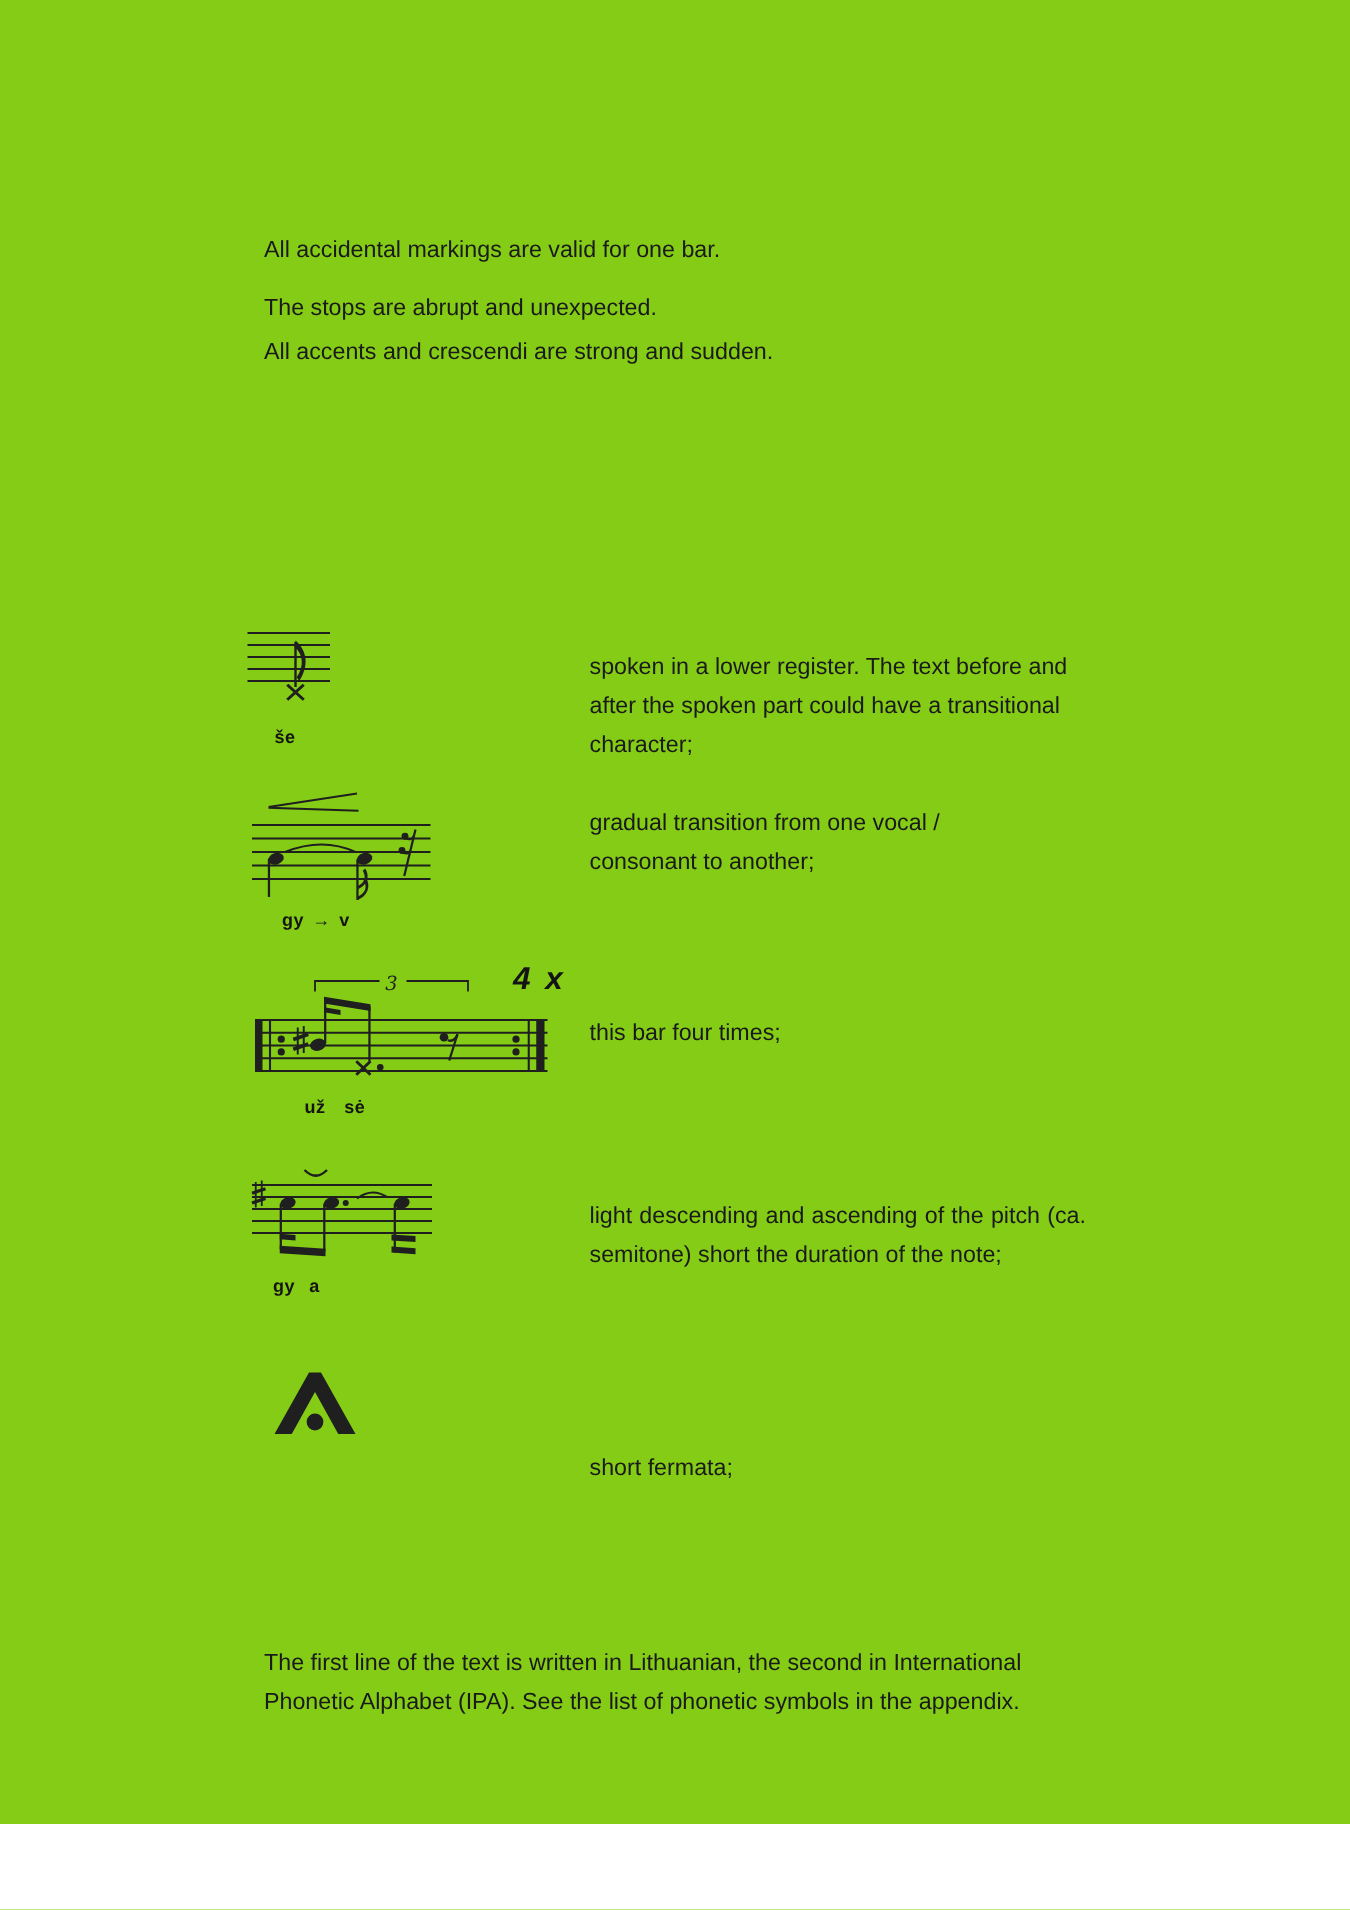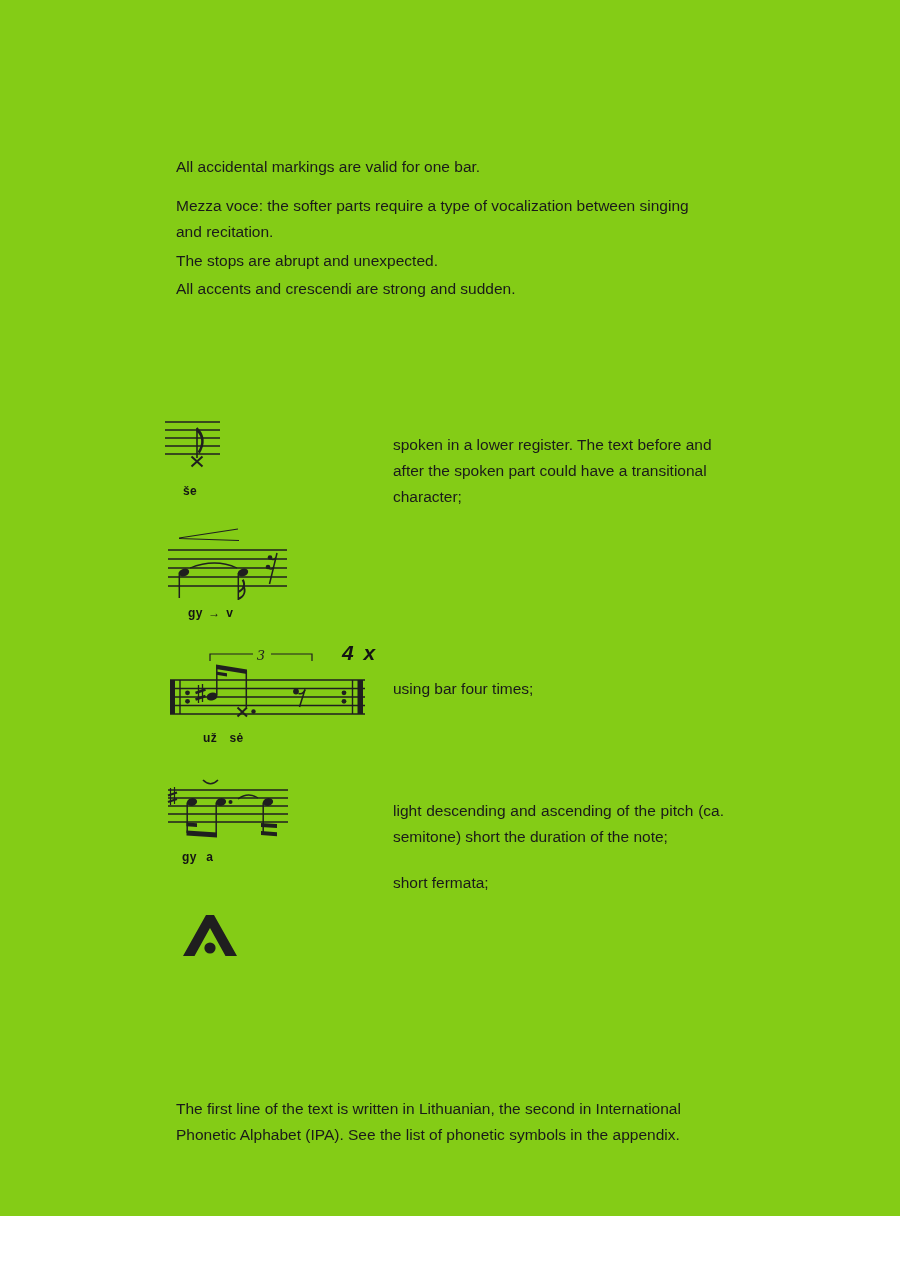--- a/index.html
+++ b/index.html
@@ -17,21 +17,21 @@
   }
   .abs{position:absolute;}
   .intro{left:176px;top:154px;width:530px;}
   .intro p{margin:0 0 2.5px 0;}
   .intro p.first{margin-bottom:13px;}
   .desc{left:393px;}
   .desc-1{top:432px;width:330px;}
   .desc-2{top:536px;width:300px;}
   .desc-3{top:676px;width:320px;}
   .desc-4{top:798px;width:331px;text-align:justify;}
-  .desc-5{top:870px;width:320px;}
+  .desc-5{top:966px;width:320px;}
   .music-label{
     font-size:12px;
     font-weight:600;
     letter-spacing:.3px;
     color:#141414;
   }
   .label-1{left:183px;top:484px;}
   .label-2{left:176px;top:606px;word-spacing:2px;margin-left:12px;}
   .label-3{left:203px;top:731px;word-spacing:9px;}
   .label-4{left:182px;top:850px;word-spacing:6px;}
@@ -48,21 +48,20 @@
   .svg-5{left:181px;top:912px;}
   .footer{left:176px;top:1069px;width:560px;margin-top:27px;}
 </style>
 </head>
 <body>
 
 <div class="page">
 
   <div class="abs intro body-text">
     <p class="first">All accidental markings are valid for one bar.</p>
-    <p>Mezza voce: the softer parts require a type of vocalization between singing and recitation.</p>
     <p>The stops are abrupt and unexpected.</p>
     <p>All accents and crescendi are strong and sudden.</p>
   </div>
 
   <svg class="abs svg-1 notation" width="70" height="62" viewBox="0 0 70 62" aria-hidden="true">
     <g stroke="#1f1f1f" fill="none">
       <path d="M2,7 H57 M2,15 H57 M2,23 H57 M2,31 H57 M2,39 H57" stroke-width="1.3"></path>
       <line x1="34" y1="13" x2="34" y2="43" stroke-width="1.6"></line>
       <path d="M34,12 C42,19 43,29 36.5,39 L34.8,36.5 C40,29 39,21 33.5,16.5 Z" fill="#1f1f1f" stroke="none"></path>
       <path d="M28.5,41.5 L39.5,51.5 M39.5,41.5 L28.5,51.5" stroke-width="2"></path>
@@ -85,20 +84,21 @@
       <g>
         <line x1="114" y1="26" x2="106.5" y2="57" stroke-width="1.5"></line>
         <circle cx="107" cy="30.5" r="2.3" fill="#1f1f1f" stroke="none"></circle>
         <circle cx="105" cy="40" r="2.3" fill="#1f1f1f" stroke="none"></circle>
         <path d="M107.5,32 Q111.5,33.8 112.7,30.2" stroke-width="1.2"></path>
         <path d="M105.5,41.5 Q109.5,43.2 110.7,39.8" stroke-width="1.2"></path>
       </g>
     </g>
   </svg>
   <div class="abs music-label label-2">gy → v</div>
+  <div class="abs desc desc-2 body-text">gradual transition from one vocal / consonant to another;</div>
 
   <svg class="abs svg-3 notation" width="210" height="95" viewBox="0 0 210 95" aria-hidden="true">
     <g stroke="#1f1f1f" fill="none">
       <path d="M47,18 V11 H90 M108,11 H149 V18" stroke-width="1.2"></path>
       <path d="M7,37 H202 M7,45.5 H202 M7,54 H202 M7,62.5 H202 M7,71 H202" stroke-width="1.3"></path>
       <g>
         <rect x="7" y="37" width="5" height="34" fill="#1f1f1f" stroke="none"></rect>
         <line x1="17" y1="37" x2="17" y2="71" stroke-width="1.4"></line>
         <circle cx="24.5" cy="49.8" r="2.4" fill="#1f1f1f" stroke="none"></circle>
         <circle cx="24.5" cy="58.3" r="2.4" fill="#1f1f1f" stroke="none"></circle>
@@ -123,21 +123,21 @@
         <circle cx="181" cy="49.8" r="2.4" fill="#1f1f1f" stroke="none"></circle>
         <circle cx="181" cy="58.3" r="2.4" fill="#1f1f1f" stroke="none"></circle>
         <line x1="189.5" y1="37" x2="189.5" y2="71" stroke-width="1.4"></line>
         <rect x="194.5" y="37" width="5.5" height="34" fill="#1f1f1f" stroke="none"></rect>
       </g>
       <text x="98" y="17" text-anchor="middle" font-size="13" font-style="italic" font-family="DejaVu Serif, serif" fill="#1f1f1f" stroke="none">3</text>
     </g>
   </svg>
   <div class="abs repeat-4x">4 x</div>
   <div class="abs music-label label-3">už sė</div>
-  <div class="abs desc desc-3 body-text">using bar four times;</div>
+  <div class="abs desc desc-3 body-text">this bar four times;</div>
 
   <svg class="abs svg-4 notation" width="130" height="75" viewBox="0 0 130 75" aria-hidden="true">
     <g stroke="#1f1f1f" fill="none">
       <path d="M40,9 Q47.5,16.5 55,9" stroke-width="1.6"></path>
       <path d="M5,19 H125 M5,27 H125 M5,35 H125 M5,43 H125 M5,51 H125" stroke-width="1.3"></path>
       <g>
         <path d="M7.5,17 V34 M11.5,16 V33" stroke-width="1.2"></path>
         <path d="M5,24.5 L14,21.5 M5,31 L14,28" stroke-width="2.2"></path>
       </g>
       <ellipse cx="29" cy="31" rx="5.2" ry="3.8" transform="rotate(-15 29 31)" fill="#1f1f1f" stroke="none"></ellipse>

